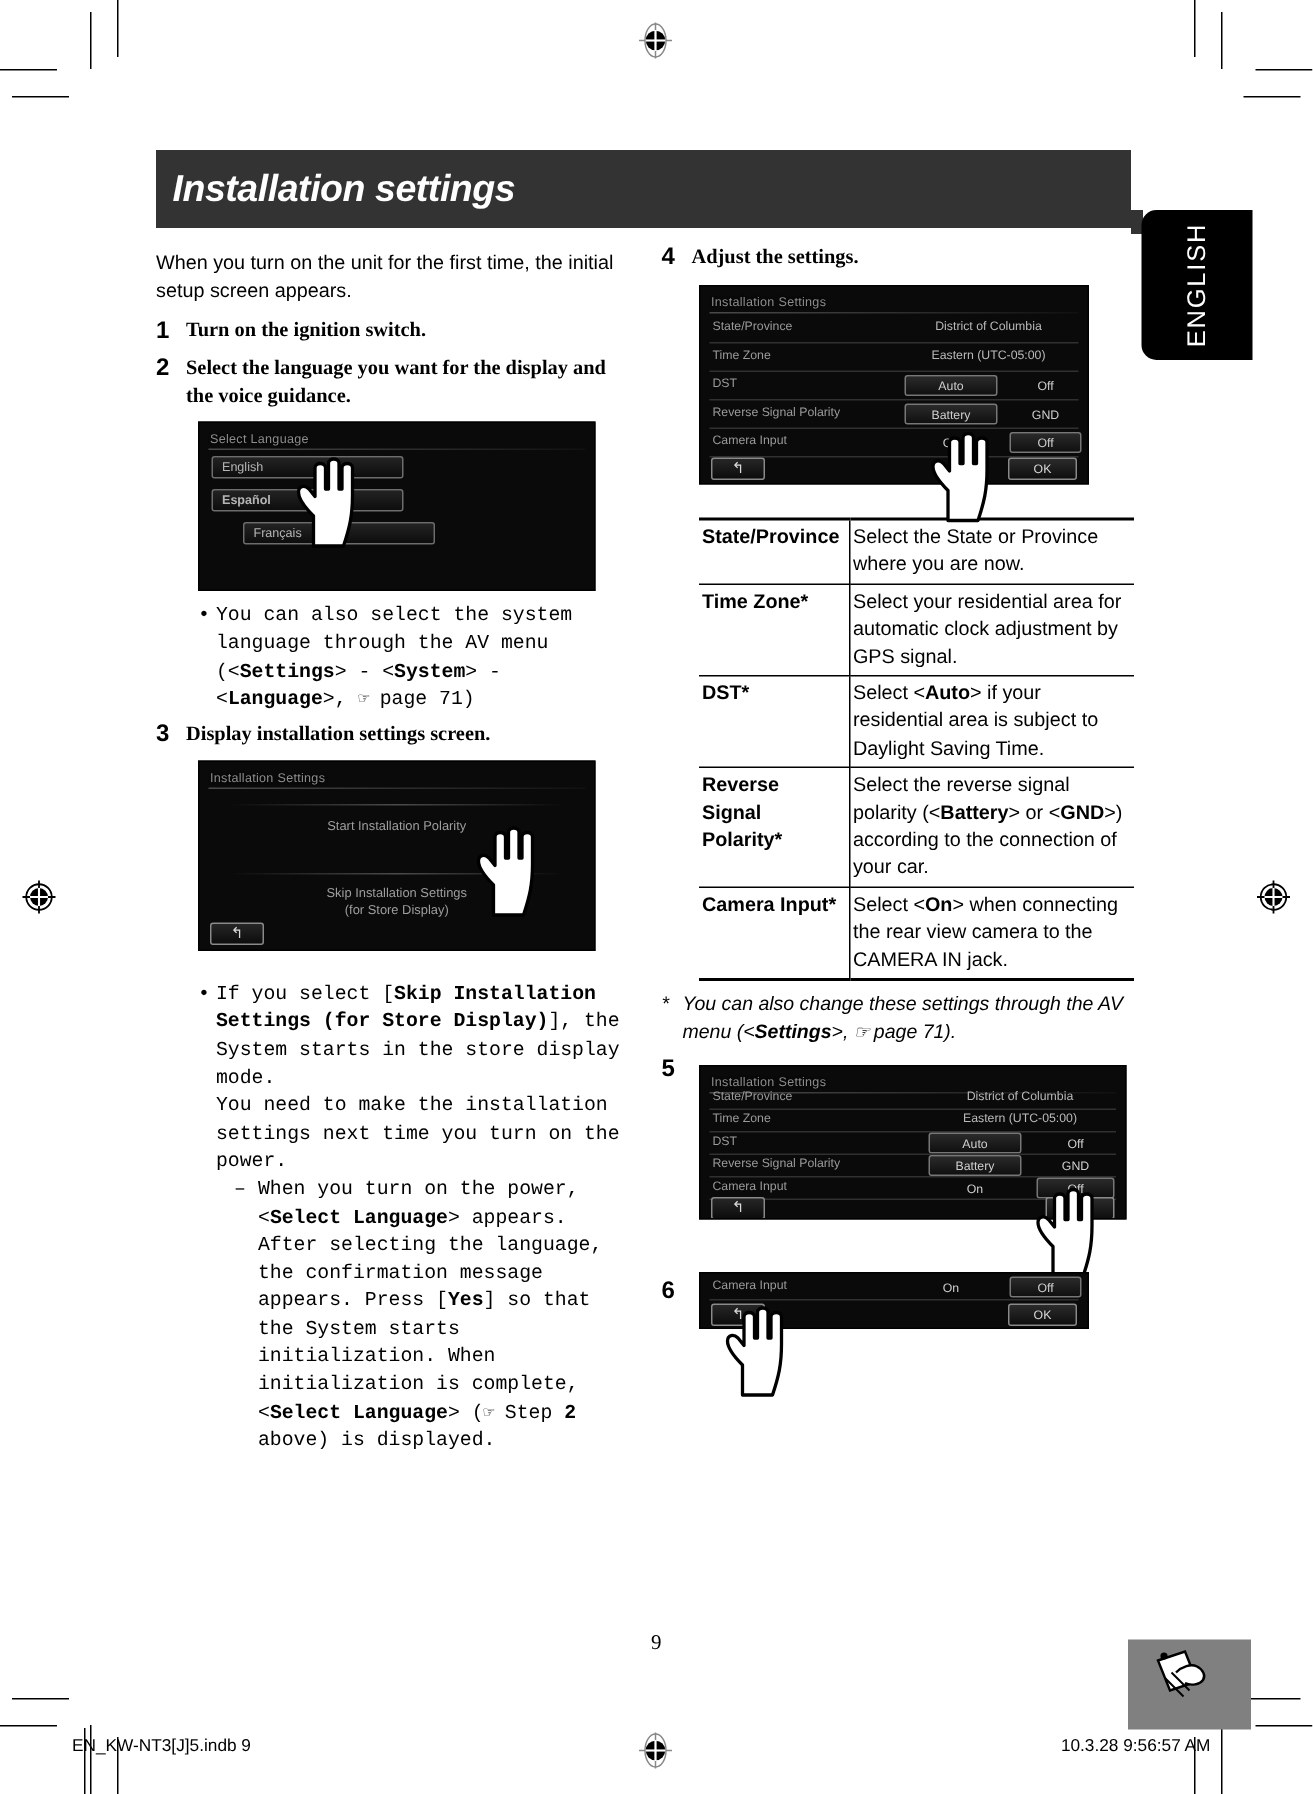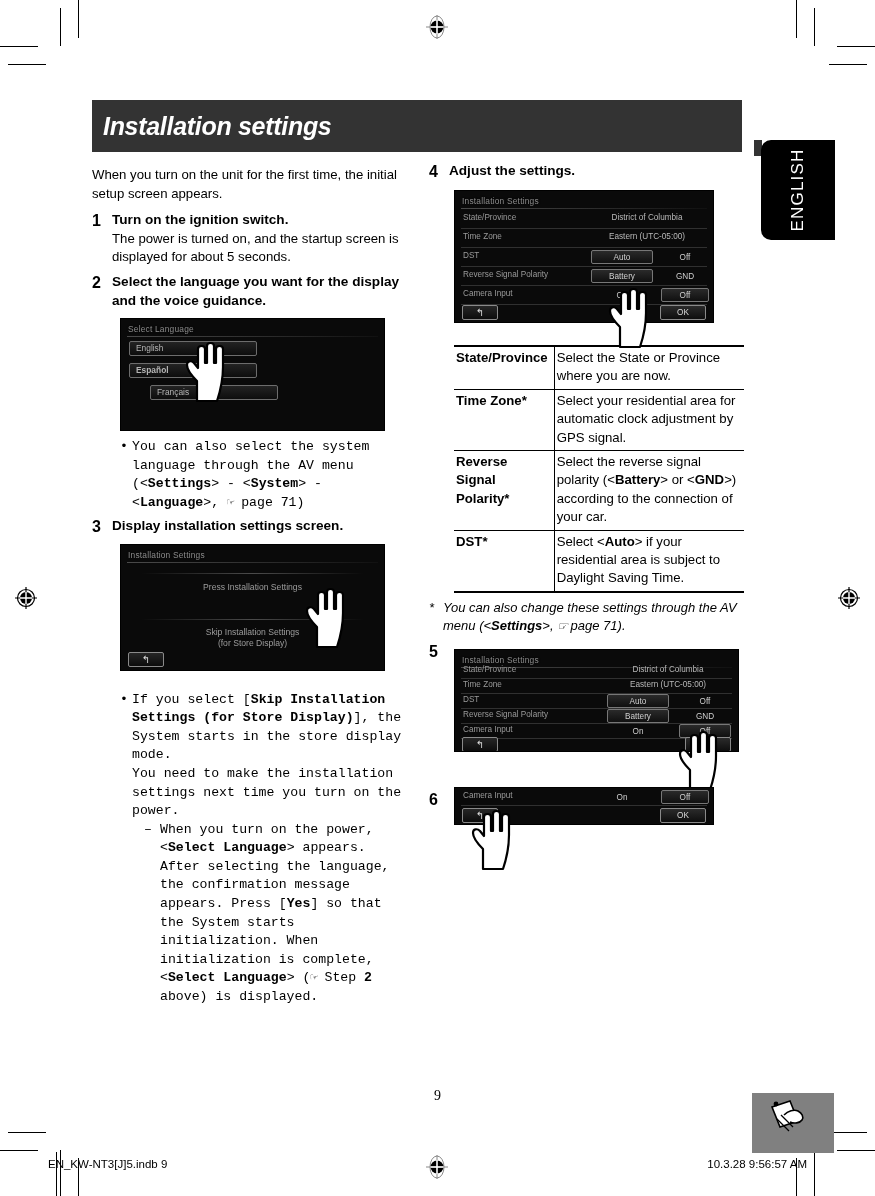--- a/index.html
+++ b/index.html
@@ -14,21 +14,21 @@
   }
 
   
   .crop { position:absolute; background:#000; }
   .regmark { position:absolute; width:26px; height:26px; }
   .regmark svg { display:block; }
 
   
   .page {
     position: absolute;
-    left: 92px; top: 100px;
+    left: 104px; top: 100px;
     width: 650px;
   }
 
   
   .title-bar {
     background:#333333;
     height: 52px;
     display:flex; align-items:center;
     padding-left: 11px;
   }
@@ -82,21 +82,21 @@
     display:flex;
     margin-top: 6px;
   }
   .step-num {
     font-weight:bold;
     font-size:16px;
     width: 20px;
     flex: 0 0 20px;
     line-height: 19px;
   }
-  .step-body { flex:1; }
+  .step-body { flex:1;font-family:Liberation Serif, serif; }
   .step-head {
     font-weight:bold;
     font-size: 13.6px;
     line-height: 18.6px;
   }
   .step-text { font-size:13.2px; line-height:18.6px; }
 
   
   ul.b { list-style:none; margin: 5px 0 0 0; padding:0; }
   ul.b > li {
@@ -334,21 +334,20 @@
   <div class="cols">
 
     <div class="col left">
 
       <div class="txt intro">When you turn on the unit for the first time, the initial setup screen appears.</div>
 
       <div class="step">
         <div class="step-num">1</div>
         <div class="step-body">
           <div class="step-head">Turn on the ignition switch.</div>
-          <div class="step-text">The power is turned on, and the startup screen is displayed for about 5 seconds.</div>
         </div>
       </div>
 
       <div class="step">
         <div class="step-num">2</div>
         <div class="step-body">
           <div class="step-head">Select the language you want for the display and the voice guidance.</div>
         </div>
       </div>
 
@@ -375,21 +374,21 @@
         <div class="step-num">3</div>
         <div class="step-body">
           <div class="step-head">Display installation settings screen.</div>
         </div>
       </div>
 
       <div class="shot" style="margin:8px 0 0 28px; width:265px; height:127px;">
         <div class="hdr">Installation Settings</div>
         <div class="hdrline"></div>
         <div class="seprule" style="top:28px;"></div>
-        <div class="menuitem" style="top:37px;">Press Installation Settings</div>
+        <div class="menuitem" style="top:37px;">Start Installation Polarity</div>
         <div class="seprule" style="top:74px;"></div>
         <div class="menuitem" style="top:82px;">Skip Installation Settings</div>
         <div class="menuitem" style="top:93px;">(for Store Display)</div>
         <div class="back" style="top:107px;">↰</div>
         <div class="hand" style="left:180px;top:42px;">
           <svg width="50" height="62" viewBox="0 0 50 62">
             <path d="M16 60 L16 40 C10 34 6 28 6 24 C6 20 10 19 13 22 L17 27 L17 8 C17 4 24 4 24 8 L24 22 L26 22 L26 5 C26 1 33 1 33 5 L33 22 L35 22 L35 8 C35 4 42 4 42 8 L42 26 C42 40 40 48 36 60 Z" fill="#ffffff" stroke="#000000" stroke-width="2.2" stroke-linejoin="round"></path>
           </svg>
         </div>
       </div>
@@ -467,26 +466,30 @@
         <tbody>
             <tr>
           <td class="k">State/Province</td>
           <td>Select the State or Province where you are now.</td>
         </tr>
         <tr>
           <td class="k">Time Zone*</td>
           <td>Select your residential area for automatic clock adjustment by GPS signal.</td>
         </tr>
         <tr>
+          <td class="k">DST*</td>
+          <td><span>Select &lt;</span><b>Auto</b><span>&gt; if your residential area is subject to Daylight Saving Time.</span></td>
+        </tr>
+        <tr>
           <td class="k">Reverse Signal Polarity*</td>
           <td><span>Select the reverse signal polarity (&lt;</span><b>Battery</b><span>&gt; or &lt;</span><b>GND</b><span>&gt;) according to the connection of your car.</span></td>
         </tr>
         <tr>
-          <td class="k">DST*</td>
-          <td><span>Select &lt;</span><b>Auto</b><span>&gt; if your residential area is subject to Daylight Saving Time.</span></td>
+          <td class="k">Camera Input*</td>
+          <td><span>Select &lt;</span><b>On</b><span>&gt; when connecting the rear view camera to the CAMERA IN jack.</span></td>
         </tr>
       </tbody>
         </table>
 
       <div class="footnote">
         <div class="star">*</div>
         <div><span>You can also change these settings through the AV menu (&lt;</span><b>Settings</b><span>&gt;, </span><span class="ptr">☞</span><span> page 71).</span></div>
       </div>
 
       <div class="step" style="margin-top:6px;">

